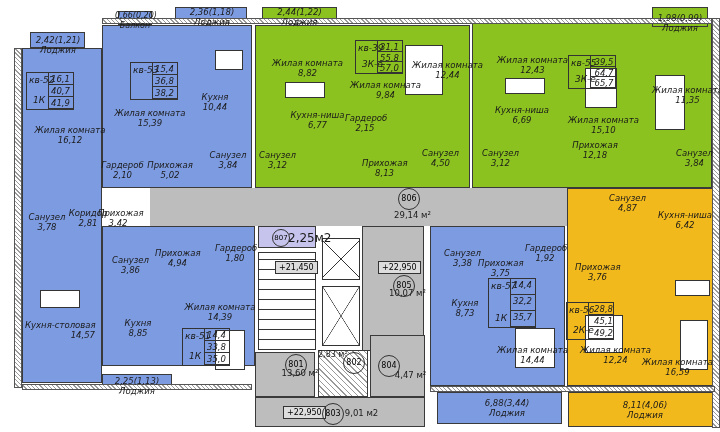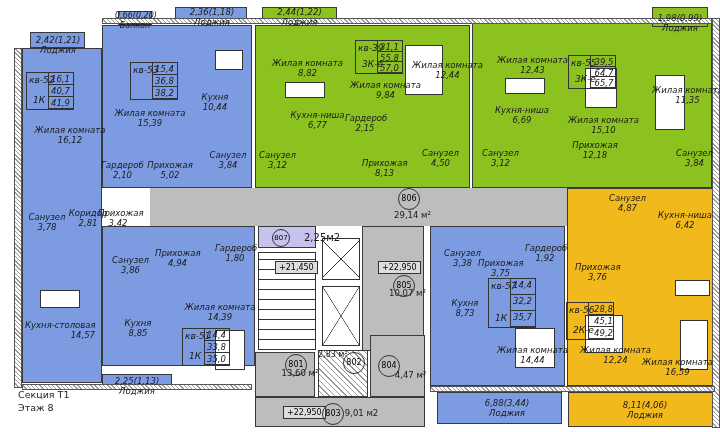--- a/index.html
+++ b/index.html
@@ -345,32 +345,28 @@
       <span class="n">16,59</span>
     </div>
   <div class="lbl" style="left:605px;top:400px;width:80px;">
       <span class="n">8,11(4,06)</span>
       <span class="n">Лоджия</span>
     </div>
 
   <div class="circle" style="left:398px;top:188px;">806</div>
   <div class="lbl" style="left:390px;top:210px;width:45px;font-style:normal;">29,14 м²</div>
   <div class="circle" style="left:272px;top:229px;width:16px;height:16px;line-height:16px;font-size:7px;">807</div>
-  <div class="lbl" style="left:304px;top:233px;width:30px;font-style:normal;font-size:10px;">2,25м2</div>
+  <div class="lbl" style="left:288px;top:233px;width:30px;font-style:normal;font-size:12px;">2,25м2</div>
   <div class="mark" style="left:275px;top:261px;">+21,450</div>
   <div class="mark" style="left:378px;top:261px;">+22,950</div>
   <div class="circle" style="left:393px;top:275px;">805</div>
   <div class="lbl" style="left:385px;top:288px;width:45px;font-style:normal;">10,07 м²</div>
   <div class="circle" style="left:285px;top:354px;text-align:center;">801</div>
   <div class="lbl" style="left:280px;top:368px;width:40px;font-style:normal;">13,60 м²</div>
   <div class="circle" style="left:343px;top:352px;">802</div>
   <div class="lbl" style="left:318px;top:350px;width:28px;font-style:normal;font-size:8px;">2,83 м²</div>
   <div class="circle" style="left:378px;top:355px;">804</div>
   <div class="lbl" style="left:393px;top:370px;width:35px;font-style:normal;">4,47 м²</div>
   <div class="mark" style="left:283px;top:406px;">+22,950</div>
   <div class="circle" style="left:322px;top:403px;">803</div>
   <div class="lbl" style="left:344px;top:408px;width:35px;font-style:normal;">9,01 м2</div>
 
-  <div class="caption" style="left:18px;top:388px;">
-    <div>Секция Т1</div>
-    <div>Этаж 8</div>
-  </div>
 </div>
 
 </body></html>

